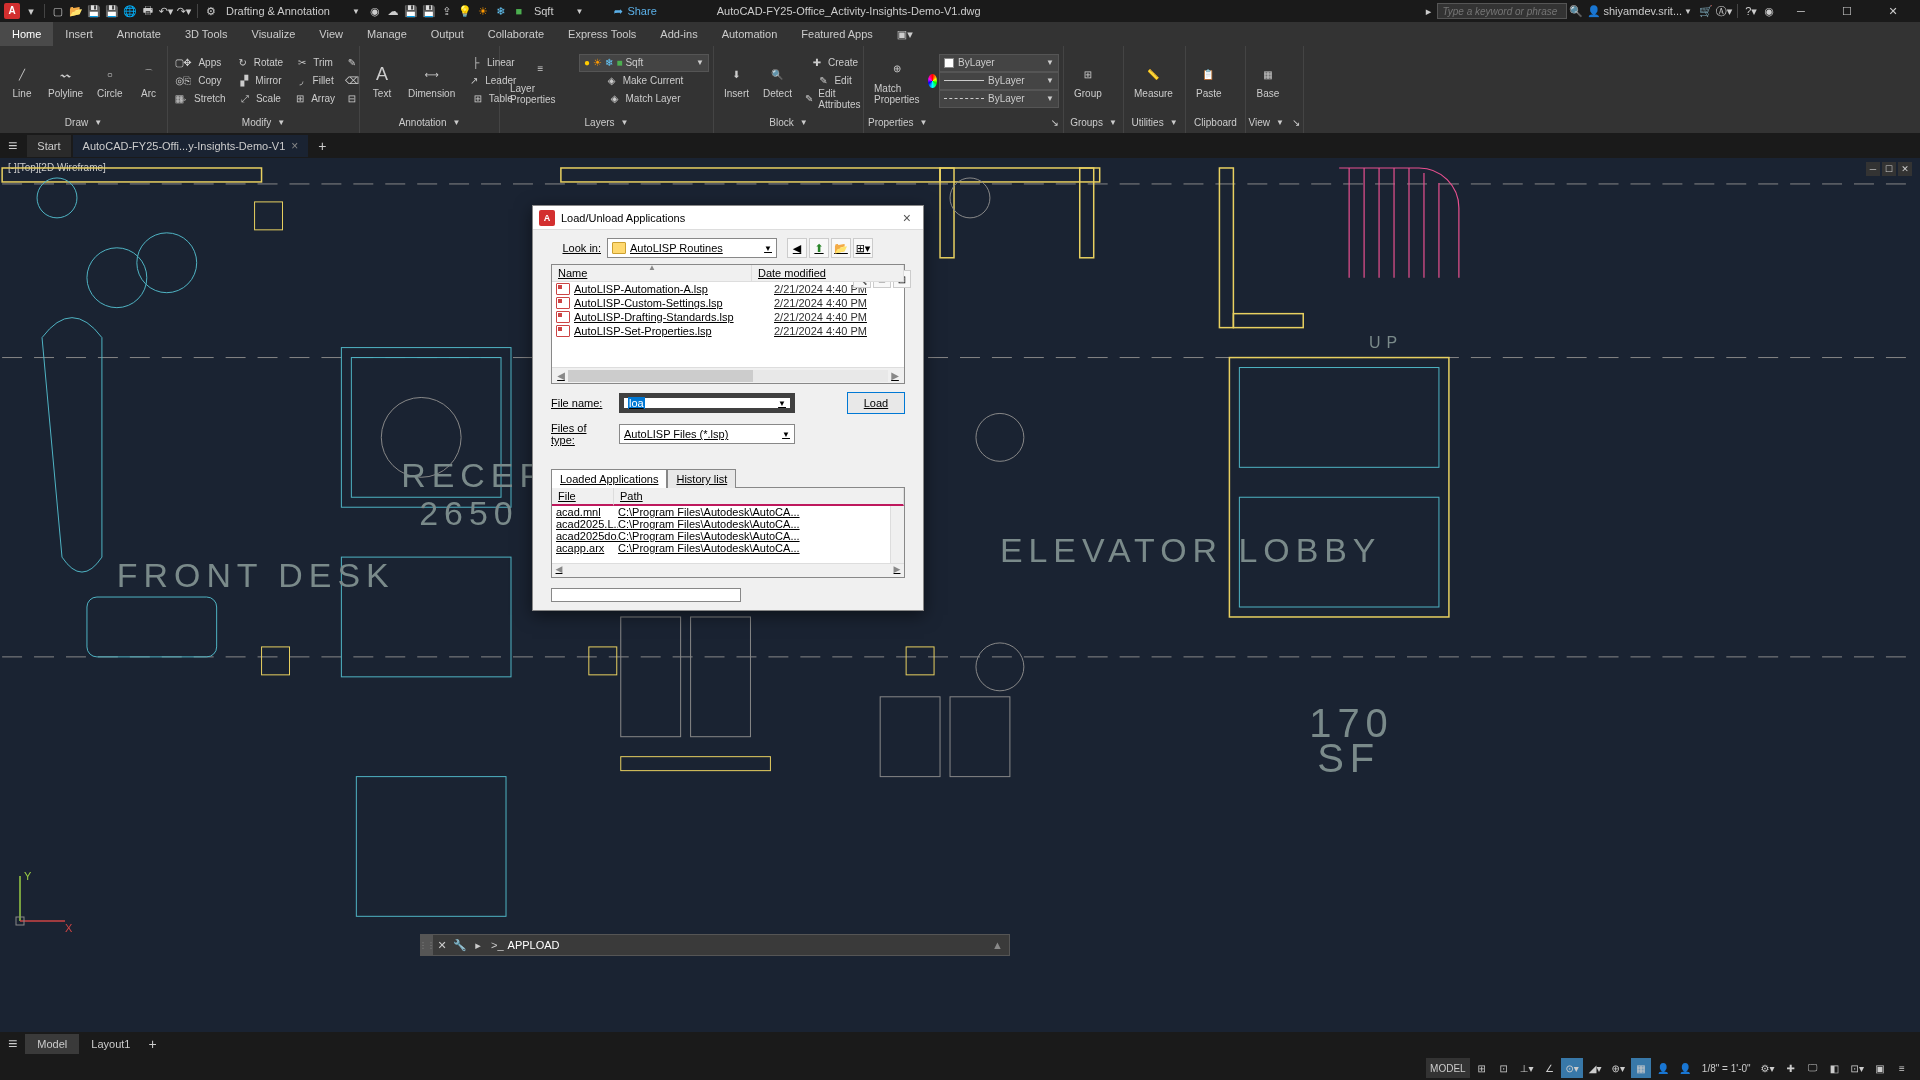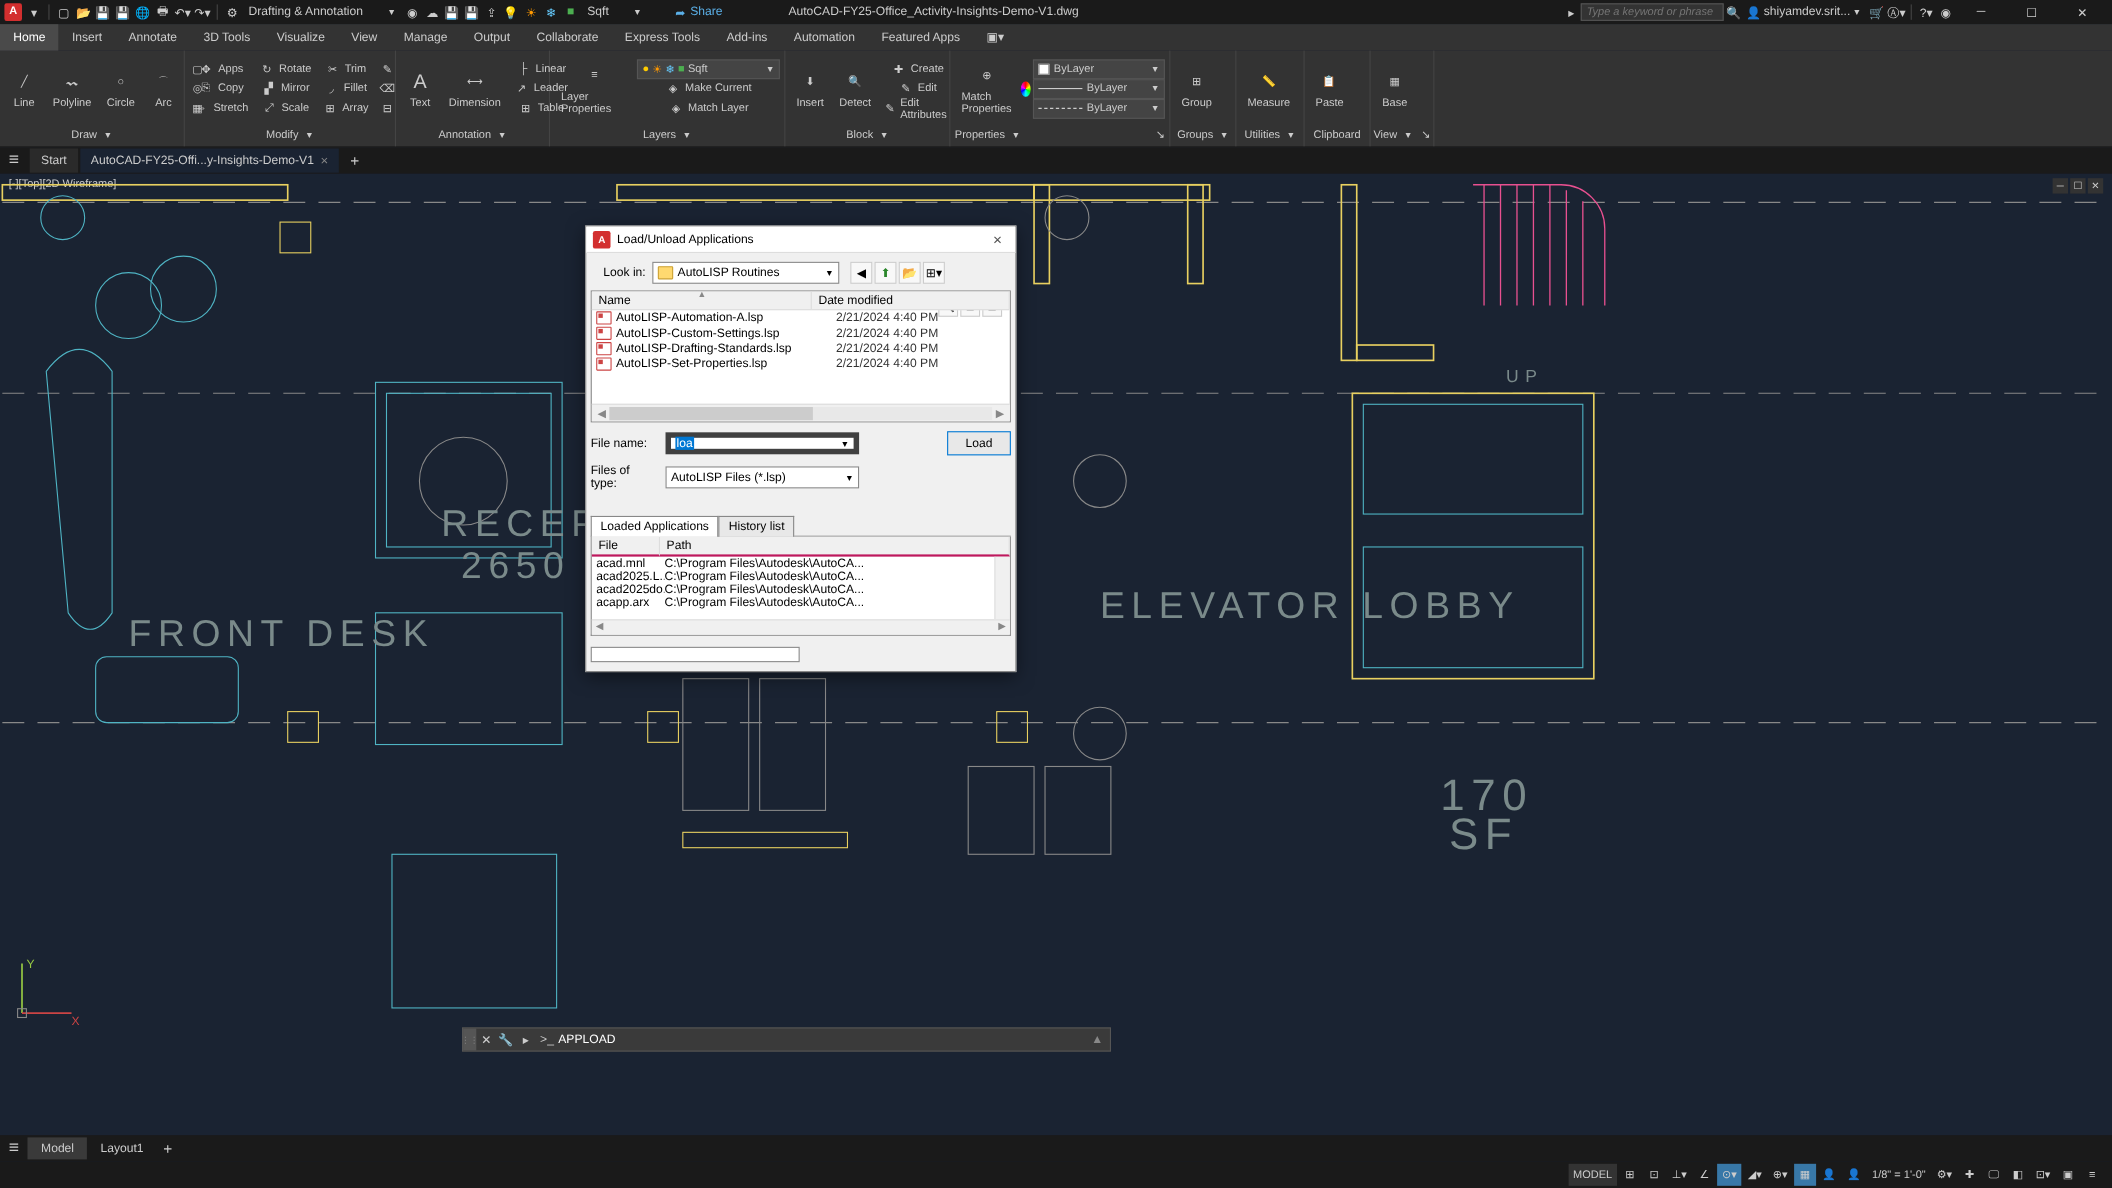--- a/index.html
+++ b/index.html
@@ -71,21 +71,21 @@
 
 
 .statusbar { position:absolute; bottom:0; left:0; right:0; height:24px; background:#1a1a1a; display:flex; align-items:center; justify-content:flex-end; padding:0 8px; gap:2px; }
 .statusbar .sbtn { height:20px; min-width:20px; padding:0 4px; display:flex; align-items:center; justify-content:center; color:#ccc; font-size:10px; }
 
 
 .dialog { position:absolute; left:532px; top:205px; width:392px; background:#f0f0f0; border:1px solid #888; box-shadow:0 4px 16px rgba(0,0,0,0.5); font-size:11px; color:#000; }
 .dialog-title { height:24px; background:#fff; display:flex; align-items:center; padding:0 6px; border-bottom:1px solid #ddd; }
 .dialog-title .dicon { width:16px; height:16px; background:#d32f2f; border-radius:2px; margin-right:6px; display:flex; align-items:center; justify-content:center; color:#fff; font-size:9px; font-weight:bold; }
 .dialog-title .dclose { margin-left:auto; font-size:14px; color:#555; padding:0 6px; }
-.dialog-body { padding:8px 4px; }
+.dialog-body { padding:8px 18px;text-decoration:underline; }
 .lookin-row { display:flex; align-items:center; gap:6px; margin-bottom:6px; }
 .lookin-row label { width:50px; text-align:right; }
 .lookin-combo { flex:0 0 170px; height:20px; border:1px solid #888; background:#fff; display:flex; align-items:center; padding:0 4px; gap:4px; }
 .folder-icon { width:14px; height:12px; background:#ffd970; border:1px solid #cca030; border-radius:1px; display:inline-block; }
 .toolbar-icons { display:flex; gap:2px; margin-left:4px; }
 .toolbar-icons .tb { width:20px; height:20px; border:1px solid #ccc; background:#f8f8f8; display:flex; align-items:center; justify-content:center; font-size:11px; }
 
 .file-list { border:1px solid #888; background:#fff; height:120px; display:flex; flex-direction:column; }
 .file-list-header { display:flex; background:#f0f0f0; border-bottom:1px solid #ddd; font-size:11px; position:relative; }
 .file-list-header .col { padding:2px 6px; border-right:1px solid #ddd; }

